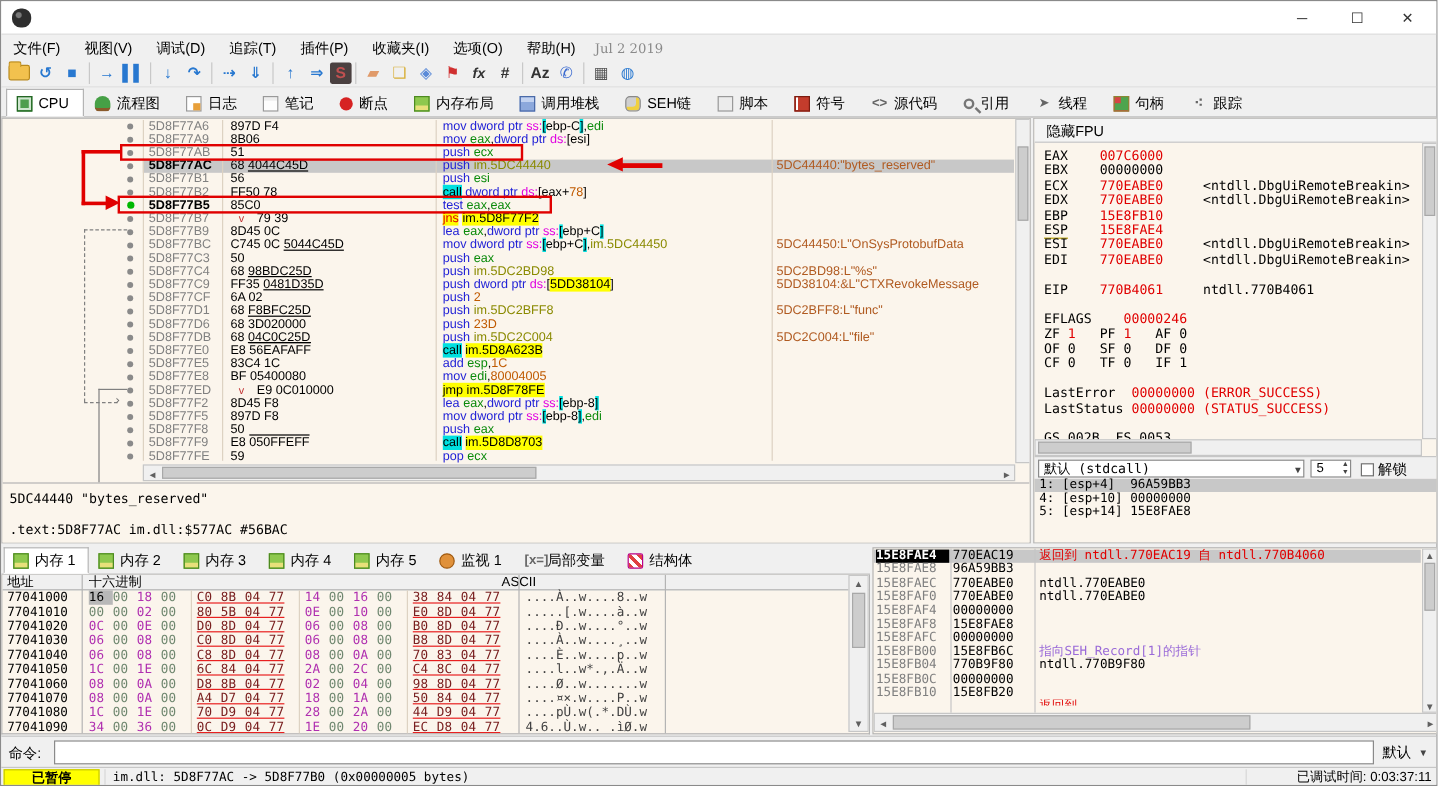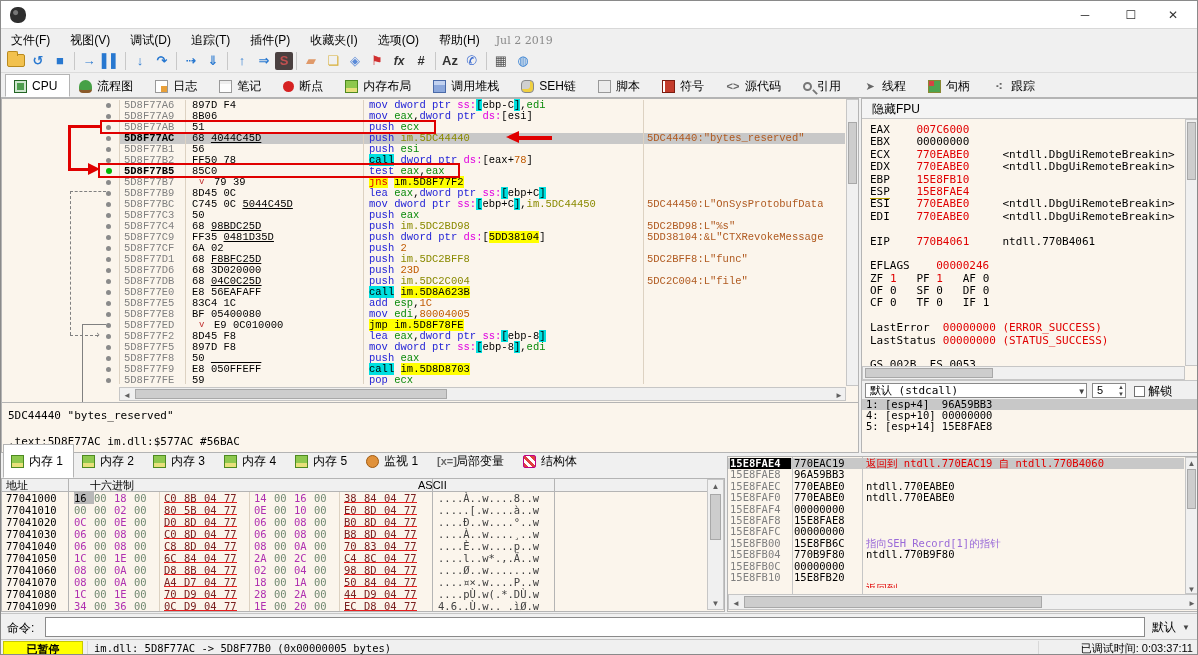--- a/index.html
+++ b/index.html
@@ -52,21 +52,21 @@
 
   
   .pane { position:absolute; background:#fbf5ec; border:1px solid #b4b4b4; overflow:hidden; }
   #disasm-pane { left:0; top:97px; width:858px; height:355px; }
   #regs-pane   { left:860px; top:97px; width:338px; height:355px; }
   #dump-pane   { left:0; top:478px; width:724px; height:133px; border-top:none; }
   #stack-pane  { left:726px; top:455px; width:472px; height:156px; }
 
   
   #disasm-rows { position:absolute; left:0; top:1px; width:856px; }
-  .drow { position:relative; height:11px; font-size:10.5px; line-height:11px; white-space:pre; font-family:Liberation Mono, monospace; }
+  .drow { position:relative; height:11px; font-size:10.5px; line-height:11px; white-space:pre; font-family:Liberation Sans, sans-serif; }
   .drow.sel::before { content:""; position:absolute; left:117px; right:13px; top:0; bottom:0; background:#c8c8c8; }
   .d-dot { position:absolute; left:104px; top:3px; width:5px; height:5px; border-radius:50%; background:#8a8a8a; }
   .d-dot.green { background:#00b800; width:6px; height:6px; top:2px; }
   .d-addr { position:absolute; left:122px; color:#808080; }
   .drow.sel .d-addr, .drow.bold-addr .d-addr { color:#000; font-weight:bold; }
   .d-bytes { position:absolute; left:190px; color:#000; }
   .d-jm { position:absolute; left:197px; color:#c03030; font-size:9px; }
   .drow.jm .d-bytes { left:212px; }
   .d-instr { position:absolute; left:367px; color:#000; }
   .d-cmt { position:absolute; left:645px; color:#b05a20; max-width:196px; overflow:hidden; }
@@ -104,21 +104,21 @@
   #arg-spin { position:absolute; left:230px; top:2px; width:34px; height:15px; background:#fff; border:1px solid #8a8a8a; font-size:11px; padding-left:4px; line-height:13px; }
   #arg-spin .ud { position:absolute; right:1px; top:0; font-size:6px; line-height:7px; color:#444; }
   #unlock { position:absolute; left:272px; top:2px; }
   #unlock .box { display:inline-block; width:11px; height:11px; background:#fff; border:1px solid #707070; vertical-align:-2px; }
   #args-rows { position:absolute; left:0; top:300px; width:336px; font-family:"DejaVu Sans Mono",monospace; font-size:10.5px; white-space:pre; }
   .arow { height:11.2px; line-height:11.2px; padding-left:4px; color:#000; }
   .arow.sel { background:#c8c8c8; }
 
   
   #bottom-tabbar { position:absolute; left:0; top:455px; width:724px; height:23px; background:#f0f0f0; display:flex; align-items:flex-end; padding-left:2px; border-bottom:1px solid #b4b4b4; }
-  #bottom-tabbar .tab { height:34px; padding:3px 10px 3px 7px; }
+  #bottom-tabbar .tab { height:22px; padding:3px 10px 3px 7px; }
 
   
   #dump-header { position:absolute; left:0; top:0; width:722px; height:13px; background:#f0f0f0; border-bottom:1px solid #b4b4b4; font-size:11px; color:#000; }
   #dump-header span { position:absolute; top:0; line-height:13px; }
   #dump-rows { position:absolute; left:0; top:13px; width:722px; font-family:"DejaVu Sans Mono",monospace; font-size:10.5px; }
   .mrow { position:relative; height:12px; line-height:12px; white-space:pre; }
   .m-addr { position:absolute; left:4px; color:#000; }
   .mb { position:absolute; width:20px; text-align:left; }
   .bz{color:#708870} .bv{color:#b030b0} .bp{color:#7a2020}
   .bsel{ background:#b8b8b8; color:#000; }
@@ -379,21 +379,21 @@
       </div>
       <div class="tab">
         <span class="ti i-struct"></span>
         <span>结构体</span>
       </div>
     </div>
 
   <div class="pane" id="dump-pane">
     <div id="dump-header">
       <span style="left:4px">地址</span>
-      <span style="left:88px">十六进制</span>
+      <span style="left:72px">十六进制</span>
       <span style="left:416px">ASCII</span>
     </div>
     <div id="dump-rows">
         <div class="mrow"><span class="m-addr">77041000</span><span class="mb bsel" style="left: 72px;">16</span><span class="mb bz" style="left: 92px;">00</span><span class="mb bv" style="left: 112px;">18</span><span class="mb bz" style="left: 132px;">00</span><span class="mb bp" style="left: 162px;">C0</span><span class="mb bp" style="left: 182px;">8B</span><span class="mb bp" style="left: 202px;">04</span><span class="mb bp" style="left: 222px;">77</span><span class="mb bv" style="left: 252px;">14</span><span class="mb bz" style="left: 272px;">00</span><span class="mb bv" style="left: 292px;">16</span><span class="mb bz" style="left: 312px;">00</span><span class="mb bp" style="left: 342px;">38</span><span class="mb bp" style="left: 362px;">84</span><span class="mb bp" style="left: 382px;">04</span><span class="mb bp" style="left: 402px;">77</span><span class="ptru" style="left: 162px; width: 73px;"></span><span class="ptru" style="left: 342px; width: 73px;"></span><span class="m-ascii">....À..w....8..w</span></div>
         <div class="mrow"><span class="m-addr">77041010</span><span class="mb bz" style="left: 72px;">00</span><span class="mb bz" style="left: 92px;">00</span><span class="mb bv" style="left: 112px;">02</span><span class="mb bz" style="left: 132px;">00</span><span class="mb bp" style="left: 162px;">80</span><span class="mb bp" style="left: 182px;">5B</span><span class="mb bp" style="left: 202px;">04</span><span class="mb bp" style="left: 222px;">77</span><span class="mb bv" style="left: 252px;">0E</span><span class="mb bz" style="left: 272px;">00</span><span class="mb bv" style="left: 292px;">10</span><span class="mb bz" style="left: 312px;">00</span><span class="mb bp" style="left: 342px;">E0</span><span class="mb bp" style="left: 362px;">8D</span><span class="mb bp" style="left: 382px;">04</span><span class="mb bp" style="left: 402px;">77</span><span class="ptru" style="left: 162px; width: 73px;"></span><span class="ptru" style="left: 342px; width: 73px;"></span><span class="m-ascii">.....[.w....à..w</span></div>
         <div class="mrow"><span class="m-addr">77041020</span><span class="mb bv" style="left: 72px;">0C</span><span class="mb bz" style="left: 92px;">00</span><span class="mb bv" style="left: 112px;">0E</span><span class="mb bz" style="left: 132px;">00</span><span class="mb bp" style="left: 162px;">D0</span><span class="mb bp" style="left: 182px;">8D</span><span class="mb bp" style="left: 202px;">04</span><span class="mb bp" style="left: 222px;">77</span><span class="mb bv" style="left: 252px;">06</span><span class="mb bz" style="left: 272px;">00</span><span class="mb bv" style="left: 292px;">08</span><span class="mb bz" style="left: 312px;">00</span><span class="mb bp" style="left: 342px;">B0</span><span class="mb bp" style="left: 362px;">8D</span><span class="mb bp" style="left: 382px;">04</span><span class="mb bp" style="left: 402px;">77</span><span class="ptru" style="left: 162px; width: 73px;"></span><span class="ptru" style="left: 342px; width: 73px;"></span><span class="m-ascii">....Ð..w....°..w</span></div>
         <div class="mrow"><span class="m-addr">77041030</span><span class="mb bv" style="left: 72px;">06</span><span class="mb bz" style="left: 92px;">00</span><span class="mb bv" style="left: 112px;">08</span><span class="mb bz" style="left: 132px;">00</span><span class="mb bp" style="left: 162px;">C0</span><span class="mb bp" style="left: 182px;">8D</span><span class="mb bp" style="left: 202px;">04</span><span class="mb bp" style="left: 222px;">77</span><span class="mb bv" style="left: 252px;">06</span><span class="mb bz" style="left: 272px;">00</span><span class="mb bv" style="left: 292px;">08</span><span class="mb bz" style="left: 312px;">00</span><span class="mb bp" style="left: 342px;">B8</span><span class="mb bp" style="left: 362px;">8D</span><span class="mb bp" style="left: 382px;">04</span><span class="mb bp" style="left: 402px;">77</span><span class="ptru" style="left: 162px; width: 73px;"></span><span class="ptru" style="left: 342px; width: 73px;"></span><span class="m-ascii">....À..w....¸..w</span></div>
         <div class="mrow"><span class="m-addr">77041040</span><span class="mb bv" style="left: 72px;">06</span><span class="mb bz" style="left: 92px;">00</span><span class="mb bv" style="left: 112px;">08</span><span class="mb bz" style="left: 132px;">00</span><span class="mb bp" style="left: 162px;">C8</span><span class="mb bp" style="left: 182px;">8D</span><span class="mb bp" style="left: 202px;">04</span><span class="mb bp" style="left: 222px;">77</span><span class="mb bv" style="left: 252px;">08</span><span class="mb bz" style="left: 272px;">00</span><span class="mb bv" style="left: 292px;">0A</span><span class="mb bz" style="left: 312px;">00</span><span class="mb bp" style="left: 342px;">70</span><span class="mb bp" style="left: 362px;">83</span><span class="mb bp" style="left: 382px;">04</span><span class="mb bp" style="left: 402px;">77</span><span class="ptru" style="left: 162px; width: 73px;"></span><span class="ptru" style="left: 342px; width: 73px;"></span><span class="m-ascii">....È..w....p..w</span></div>
         <div class="mrow"><span class="m-addr">77041050</span><span class="mb bv" style="left: 72px;">1C</span><span class="mb bz" style="left: 92px;">00</span><span class="mb bv" style="left: 112px;">1E</span><span class="mb bz" style="left: 132px;">00</span><span class="mb bp" style="left: 162px;">6C</span><span class="mb bp" style="left: 182px;">84</span><span class="mb bp" style="left: 202px;">04</span><span class="mb bp" style="left: 222px;">77</span><span class="mb bv" style="left: 252px;">2A</span><span class="mb bz" style="left: 272px;">00</span><span class="mb bv" style="left: 292px;">2C</span><span class="mb bz" style="left: 312px;">00</span><span class="mb bp" style="left: 342px;">C4</span><span class="mb bp" style="left: 362px;">8C</span><span class="mb bp" style="left: 382px;">04</span><span class="mb bp" style="left: 402px;">77</span><span class="ptru" style="left: 162px; width: 73px;"></span><span class="ptru" style="left: 342px; width: 73px;"></span><span class="m-ascii">....l..w*.,.Ä..w</span></div>
         <div class="mrow"><span class="m-addr">77041060</span><span class="mb bv" style="left: 72px;">08</span><span class="mb bz" style="left: 92px;">00</span><span class="mb bv" style="left: 112px;">0A</span><span class="mb bz" style="left: 132px;">00</span><span class="mb bp" style="left: 162px;">D8</span><span class="mb bp" style="left: 182px;">8B</span><span class="mb bp" style="left: 202px;">04</span><span class="mb bp" style="left: 222px;">77</span><span class="mb bv" style="left: 252px;">02</span><span class="mb bz" style="left: 272px;">00</span><span class="mb bv" style="left: 292px;">04</span><span class="mb bz" style="left: 312px;">00</span><span class="mb bp" style="left: 342px;">98</span><span class="mb bp" style="left: 362px;">8D</span><span class="mb bp" style="left: 382px;">04</span><span class="mb bp" style="left: 402px;">77</span><span class="ptru" style="left: 162px; width: 73px;"></span><span class="ptru" style="left: 342px; width: 73px;"></span><span class="m-ascii">....Ø..w.......w</span></div>

